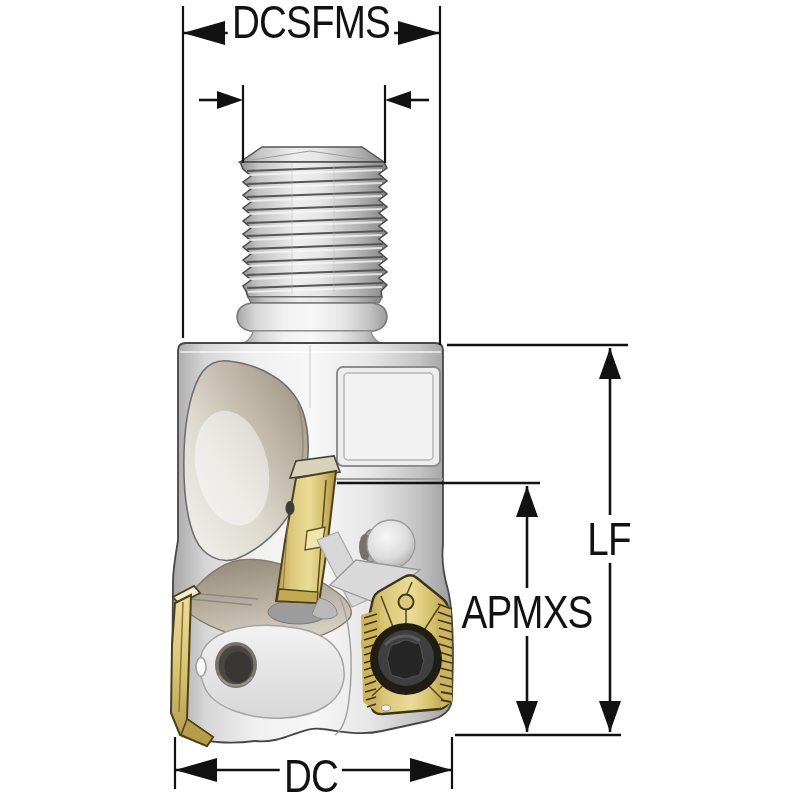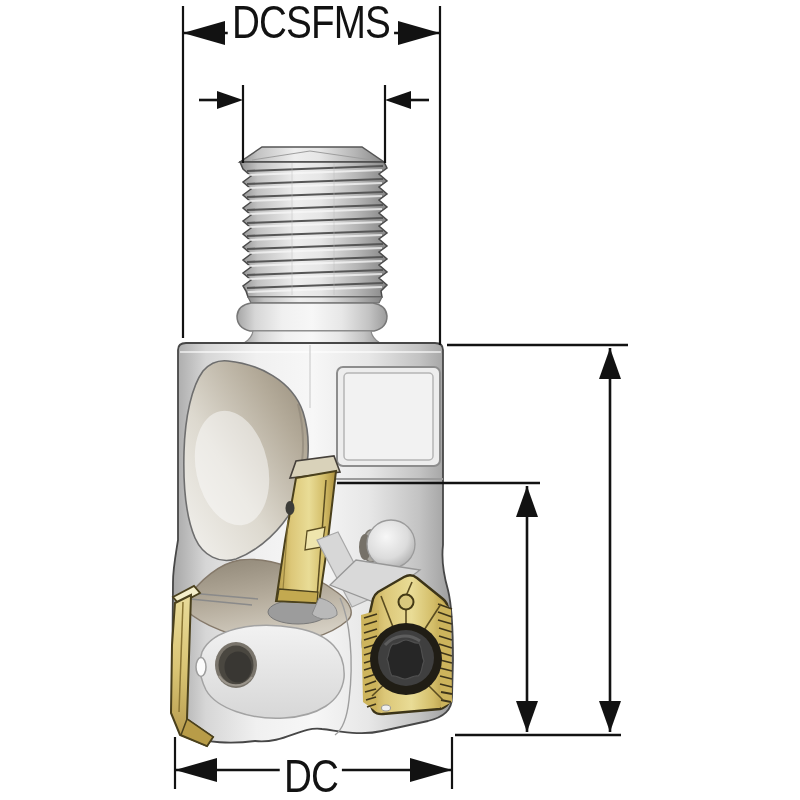--- a/index.html
+++ b/index.html
@@ -268,15 +268,17 @@
       <path d="M 175,737 V 789" stroke-width="2.2"></path>
       <path d="M 452,737 V 789" stroke-width="2.2"></path>
       <path d="M 175,770 H 452" stroke-width="2.6"></path>
       <polygon points="175,770 217,758 217,782" fill="#121212" stroke="none"></polygon>
       <polygon points="452,770 410,758 410,782" fill="#121212" stroke="none"></polygon>
     </g>
   </g>
 </svg>
 
 <div class="dim-label" style="left:311px;top:22px;"><span>DCSFMS</span></div>
+<div class="dim-label" style="left:609px;top:539px;"><span>LF</span></div>
+<div class="dim-label" style="left:527px;top:612px;"><span>APMXS</span></div>
 <div class="dim-label" style="left:311px;top:776px;"><span>DC</span></div>
 
 </div>
 
 </body></html>

